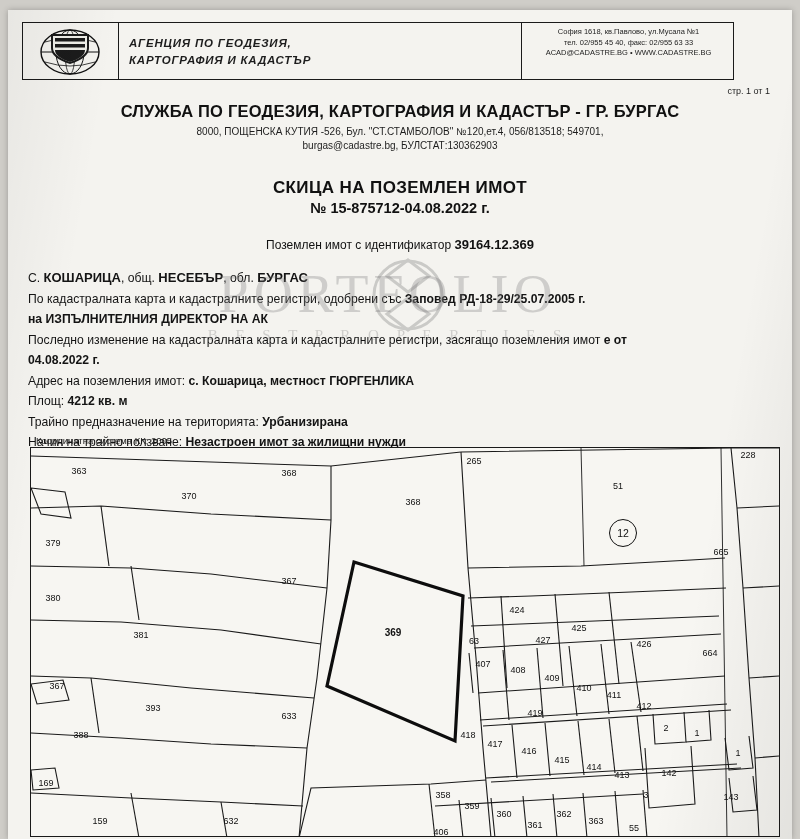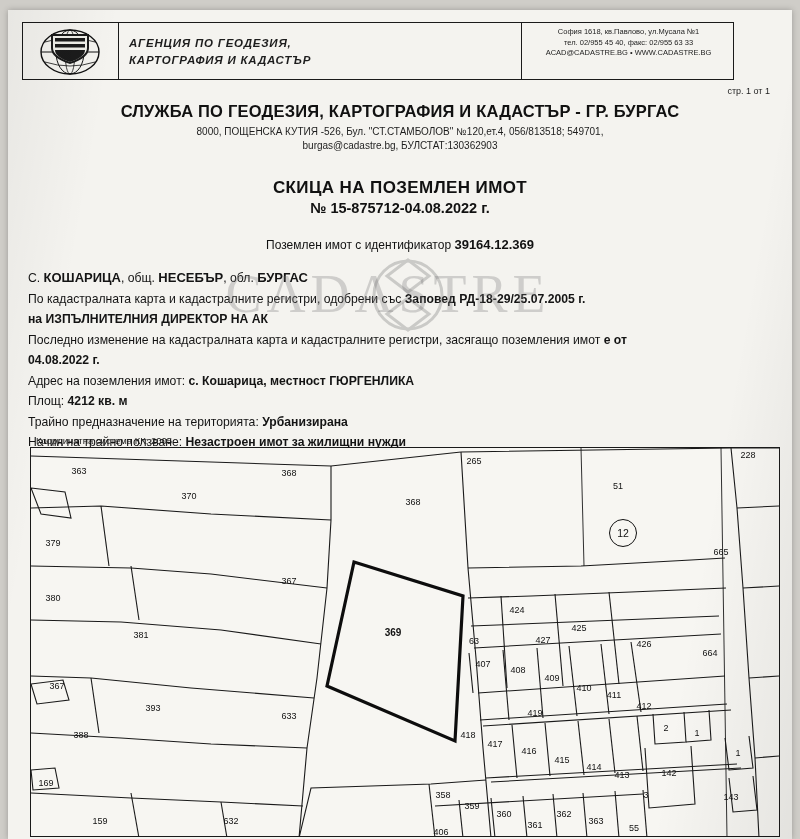--- a/index.html
+++ b/index.html
@@ -316,21 +316,22 @@
     </div>
 
     <div class="watermark">
       <svg class="wm-mark" viewBox="0 0 90 90">
         <g fill="none" stroke="#6d6d6d" stroke-width="3">
           <path d="M45 10 L66 26 L45 42 L24 26 Z"></path>
           <path d="M45 48 L66 64 L45 80 L24 64 Z"></path>
           <circle cx="45" cy="45" r="34"></circle>
         </g>
       </svg>
-      <div class="wm-title">CADASTRE</div>
+      <div class="wm-title">PORTFOLIO</div>
+      <div class="wm-sub">B E S T   P R O P E R T I E S</div>
     </div>
 
     <div class="cs-label">Координатна система КК: 2005</div>
     <div id="map">
       <svg width="750" height="390" viewBox="0 0 750 390">
         <g stroke="#1a1a1a" fill="none" stroke-width="1.1">
 
           <path d="M0 8 L300 18 L430 4"></path>
           <path d="M430 4 L437 120 L445 210 L452 300 L460 390"></path>
           <path d="M0 60 L70 58 L180 66 L300 72"></path>

